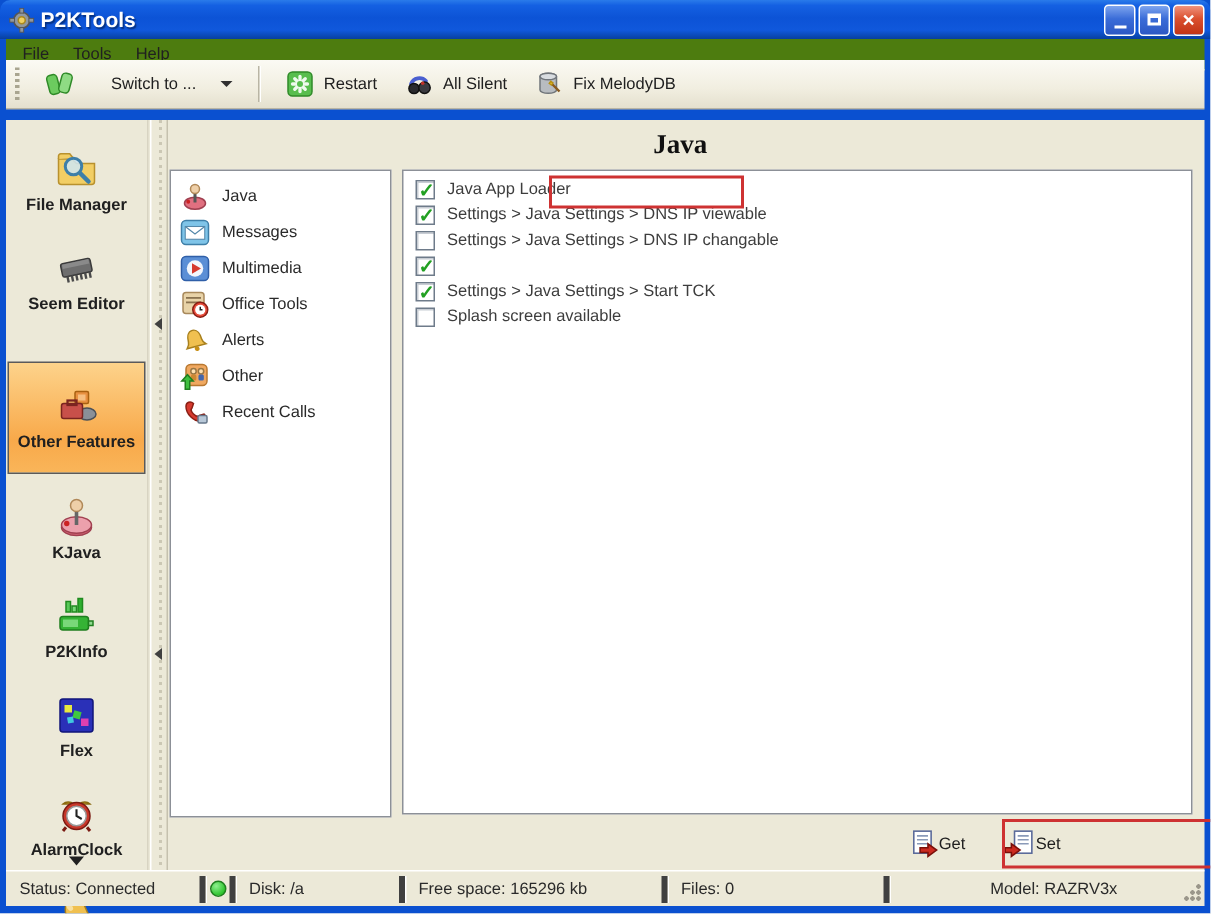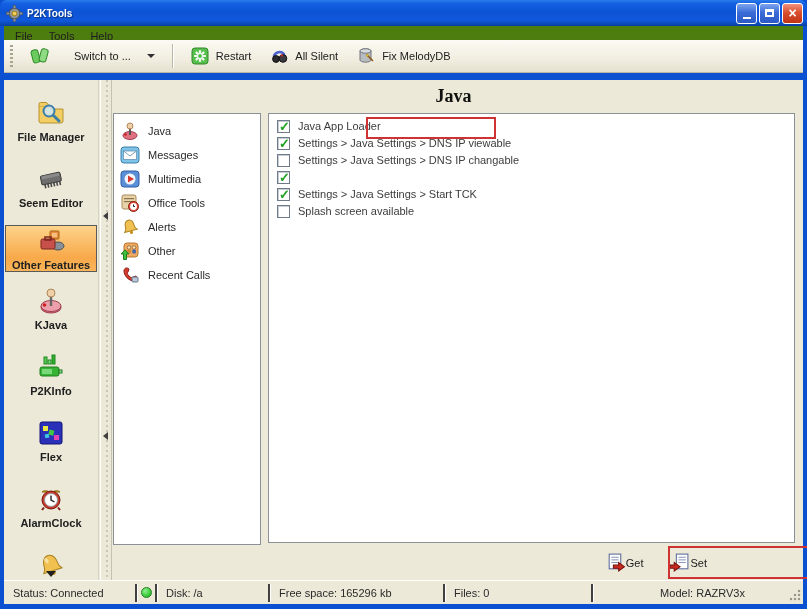--- a/index.html
+++ b/index.html
@@ -6,21 +6,21 @@
   html,body { width:807px; height:609px; background:#fff; }
   body { font-family:"Liberation Sans", sans-serif; font-size:11px; color:#202020; }
 
   .window { position:relative; width:807px; height:609px; background:#0A50D0; overflow:hidden; }
 
   
   .titlebar { position:absolute; top:0; left:0; right:0; height:26px;
     background:linear-gradient(180deg,#2A7BEA 0%,#1460E2 14%,#0C53D6 46%,#1058DC 78%,#07409F 100%);
     border-radius:7px 7px 0 0; display:flex; align-items:center; padding:0 4px; }
   .titlebar .app-ic { width:17px; height:17px; margin:0 4px 0 2px; flex:0 0 auto; }
-  .title-text { color:#fff; font-weight:bold; font-size:10px; text-shadow:1px 1px 1px #05307E; }
+  .title-text { color:#fff; font-weight:bold; font-size:14px; text-shadow:1px 1px 1px #05307E; }
   .tb-buttons { margin-left:auto; display:flex; gap:2px; }
   .winbtn { width:21px; height:21px; border:1px solid #fff; border-radius:3px;
     background:linear-gradient(180deg,#7DA4EE 0%,#3A6CD8 45%,#2C58C4 100%);
     display:flex; align-items:center; justify-content:center; color:#fff; }
   .winbtn.close { background:linear-gradient(180deg,#F0927C 0%,#DA4F2E 45%,#C13315 100%);
     font-size:14px; font-weight:bold; line-height:1; }
   .glyph-min { width:8px; height:2px; background:#fff; align-self:flex-end; margin:0 auto 4px auto; }
   .glyph-max { width:9px; height:8px; border:2px solid #fff; border-top-width:3px; }
 
   
@@ -43,21 +43,21 @@
   
   .content { position:absolute; top:80px; left:4px; right:4px; height:500px; background:#ECE9D8; }
 
   
   .sidebar { position:absolute; left:0; top:0; width:95px; height:500px;
     border-right:1px solid #D8D4C2; display:flex; flex-direction:column; align-items:center; padding-top:13px;font-weight:bold; }
   .side-item { display:flex; flex-direction:column; align-items:center; gap:3px; margin-bottom:11px;
     padding:4px 3px; border:1px solid transparent; }
   .side-item svg { width:30px; height:30px; }
   .side-item.selected { background:linear-gradient(180deg,#FDD38B 0%,#F8A94A 70%,#F9B559 100%);
-    border:1px solid #5A5A5A; padding:0 6px; margin-bottom:9px; }
+    border:1px solid #5A5A5A; padding:14px 6px; margin-bottom:9px;margin-top:16px; }
   .side-scroll { position:absolute; bottom:3px; left:42px; width:0; height:0;
     border-left:5px solid transparent; border-right:5px solid transparent; border-top:6px solid #202020; }
 
   
   .splitter { position:absolute; left:96px; top:0; width:12px; height:500px;
     background:#ECE9D8;
     border-left:1px solid #fff; border-right:1px solid #C5C1AE;
     background-image:repeating-linear-gradient(180deg,#CBC7B4 0 2px,transparent 2px 5px);
     background-size:2px 100%; background-position:5px 0; background-repeat:no-repeat; }
   .split-arrow { position:absolute; left:2px; width:0; height:0;
@@ -89,21 +89,21 @@
 
   
   .annot { position:absolute; border:2px solid #CE3232; pointer-events:none; z-index:20; }
   .annot-loader { left:254px; top:37px; width:130px; height:22px; }
   .annot-getset { left:556px; top:466px; width:172px; height:33px; }
 
   
   .statusbar { position:absolute; top:580px; left:4px; right:4px; height:24px; background:#ECE9D8;
     border-top:1px solid #fff; display:flex; align-items:center; color:#2A2A2A; }
   .sb-sec { height:18px; display:flex; align-items:center; padding-left:9px;
-    border-right:2px solid #404040; box-shadow:1px 0 0 #fff; }
+    border-right:4px solid #404040; box-shadow:1px 0 0 #fff; }
   .sb-status { width:133px; }
   .sb-light { width:20px; justify-content:center; padding-left:0; }
   .sb-disk { width:113px; }
   .sb-free { width:175px;text-align:center; }
   .sb-files { width:148px; }
   .sb-model { flex:1; justify-content:center; border-right:none; box-shadow:none; }
   .green-dot { width:11px; height:11px; border-radius:50%; background:radial-gradient(circle at 35% 30%,#8FF08F,#2FC42F 70%);
     border:1px solid #1F7F1F; }
   .grip { position:absolute; right:2px; bottom:3px; width:12px; height:12px;
     background:

